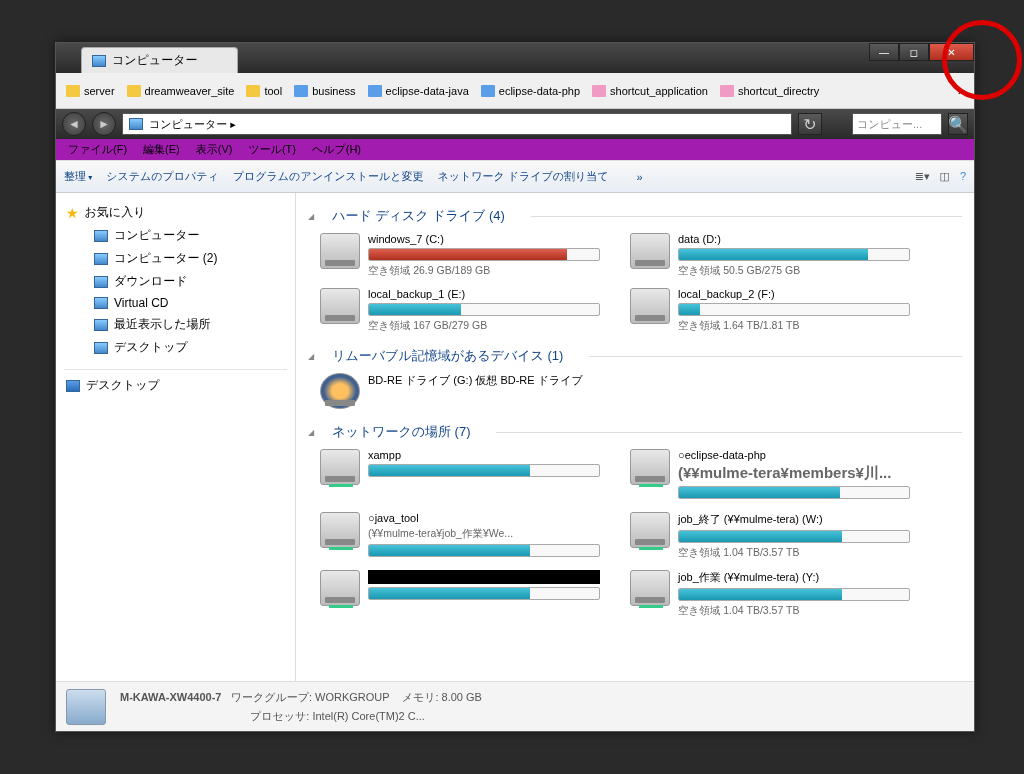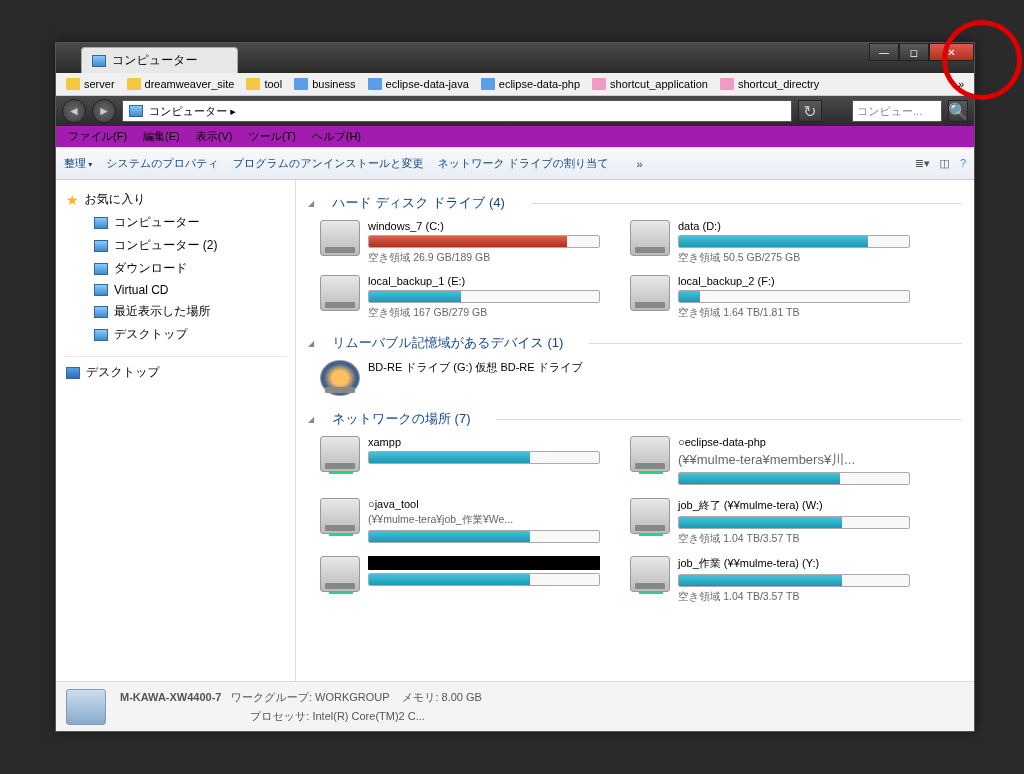--- a/index.html
+++ b/index.html
@@ -6,21 +6,21 @@
 body { background: #2a2a2a; width: 1024px; height: 774px; position: relative; }
 .highlight-circle { position: absolute; top: 20px; right: 2px; width: 80px; height: 80px; border: 5px solid #d00; border-radius: 50%; z-index: 100; pointer-events: none; }
 .window { position: absolute; top: 42px; left: 55px; width: 920px; height: 690px; background: #fff; border: 1px solid #555; box-shadow: 0 0 10px rgba(0,0,0,0.5); display: flex; flex-direction: column; }
 .titlebar { height: 30px; background: linear-gradient(#4a4a4a, #2a2a2a); display: flex; align-items: flex-end; color: #000; position: relative; }
 .tab { background: #e8e8e8; margin-left: 25px; height: 26px; padding: 3px 40px 3px 10px; border-radius: 4px 4px 0 0; font-size: 12px; display: flex; align-items: center; gap: 6px; border: 1px solid #aaa; border-bottom: none; }
 .win-controls { position: absolute; right: 0; top: 0; display: flex; }
 .win-btn { width: 30px; height: 18px; display: flex; align-items: center; justify-content: center; border: 1px solid #222; color: #fff; font-size: 10px; }
 .win-btn.min { background: linear-gradient(#5a5a5a,#3a3a3a); }
 .win-btn.max { background: linear-gradient(#5a5a5a,#3a3a3a); }
 .win-btn.close { background: linear-gradient(#e05a4a,#b03020); width: 45px; }
-.bookmarks { height: 23px; background: #f0f0f0; border-bottom: 1px solid #ccc; display: flex; align-items: center; padding: 0 6px; gap: 4px; font-size: 11px; overflow: hidden; }
+.bookmarks { height: 36px; background: #f0f0f0; border-bottom: 1px solid #ccc; display: flex; align-items: center; padding: 0 6px; gap: 4px; font-size: 11px; overflow: hidden; }
 .bm-item { display: flex; align-items: center; gap: 4px; padding: 2px 4px; cursor: pointer; white-space: nowrap; }
 .bm-icon { width: 14px; height: 12px; background: #f5c842; border-radius: 1px; position: relative; }
 .bm-icon.pink { background: #f09bc3; }
 .bm-icon.blue { background: #5a9de8; }
 .bm-over { margin-left: auto; padding: 0 4px; }
 .navbar { height: 30px; background: linear-gradient(#4a4a4a,#2a2a2a); display: flex; align-items: center; padding: 0 6px; gap: 6px; }
 .nav-btn { width: 24px; height: 24px; border-radius: 50%; background: radial-gradient(#6a6a6a,#3a3a3a); border: 1px solid #222; display: flex; align-items: center; justify-content: center; color: #ccc; font-size: 12px; }
 .addrbar { flex: 1; height: 22px; background: #fff; border: 1px solid #555; display: flex; align-items: center; padding: 0 6px; font-size: 11px; gap: 6px; }
 .refresh { width: 24px; height: 22px; background: linear-gradient(#5a5a5a,#3a3a3a); border: 1px solid #222; color: #ccc; display: flex; align-items: center; justify-content: center; }
 .searchbar { width: 90px; height: 22px; background: #fff; border: 1px solid #555; display: flex; align-items: center; padding: 0 4px; font-size: 11px; color: #888; margin-left: 24px; }
@@ -261,21 +261,21 @@
               <div class="drive-name">xampp</div>
   <div class="bar">
                 <div class="bar-fill" style="width:70%"></div>
               </div>
             </div>
           </div>
           <div class="drive">
             <div class="drive-icon net"></div>
   <div class="drive-info">
               <div class="drive-name">○eclipse-data-php</div>
-              <div class="drive-name" style="color:#666;font-size:13px;">(¥¥mulme-tera¥members¥川...</div>
+              <div class="drive-name" style="color:#666;font-size:15px;font-weight:bold;">(¥¥mulme-tera¥members¥川...</div>
   <div class="bar">
                 <div class="bar-fill" style="width:70%"></div>
               </div>
             </div>
           </div>
           <div class="drive">
             <div class="drive-icon net"></div>
   <div class="drive-info">
               <div class="drive-name">○java_tool</div>
               <div class="drive-name" style="color:#666;font-size:10.5px;">(¥¥mulme-tera¥job_作業¥We...</div>

